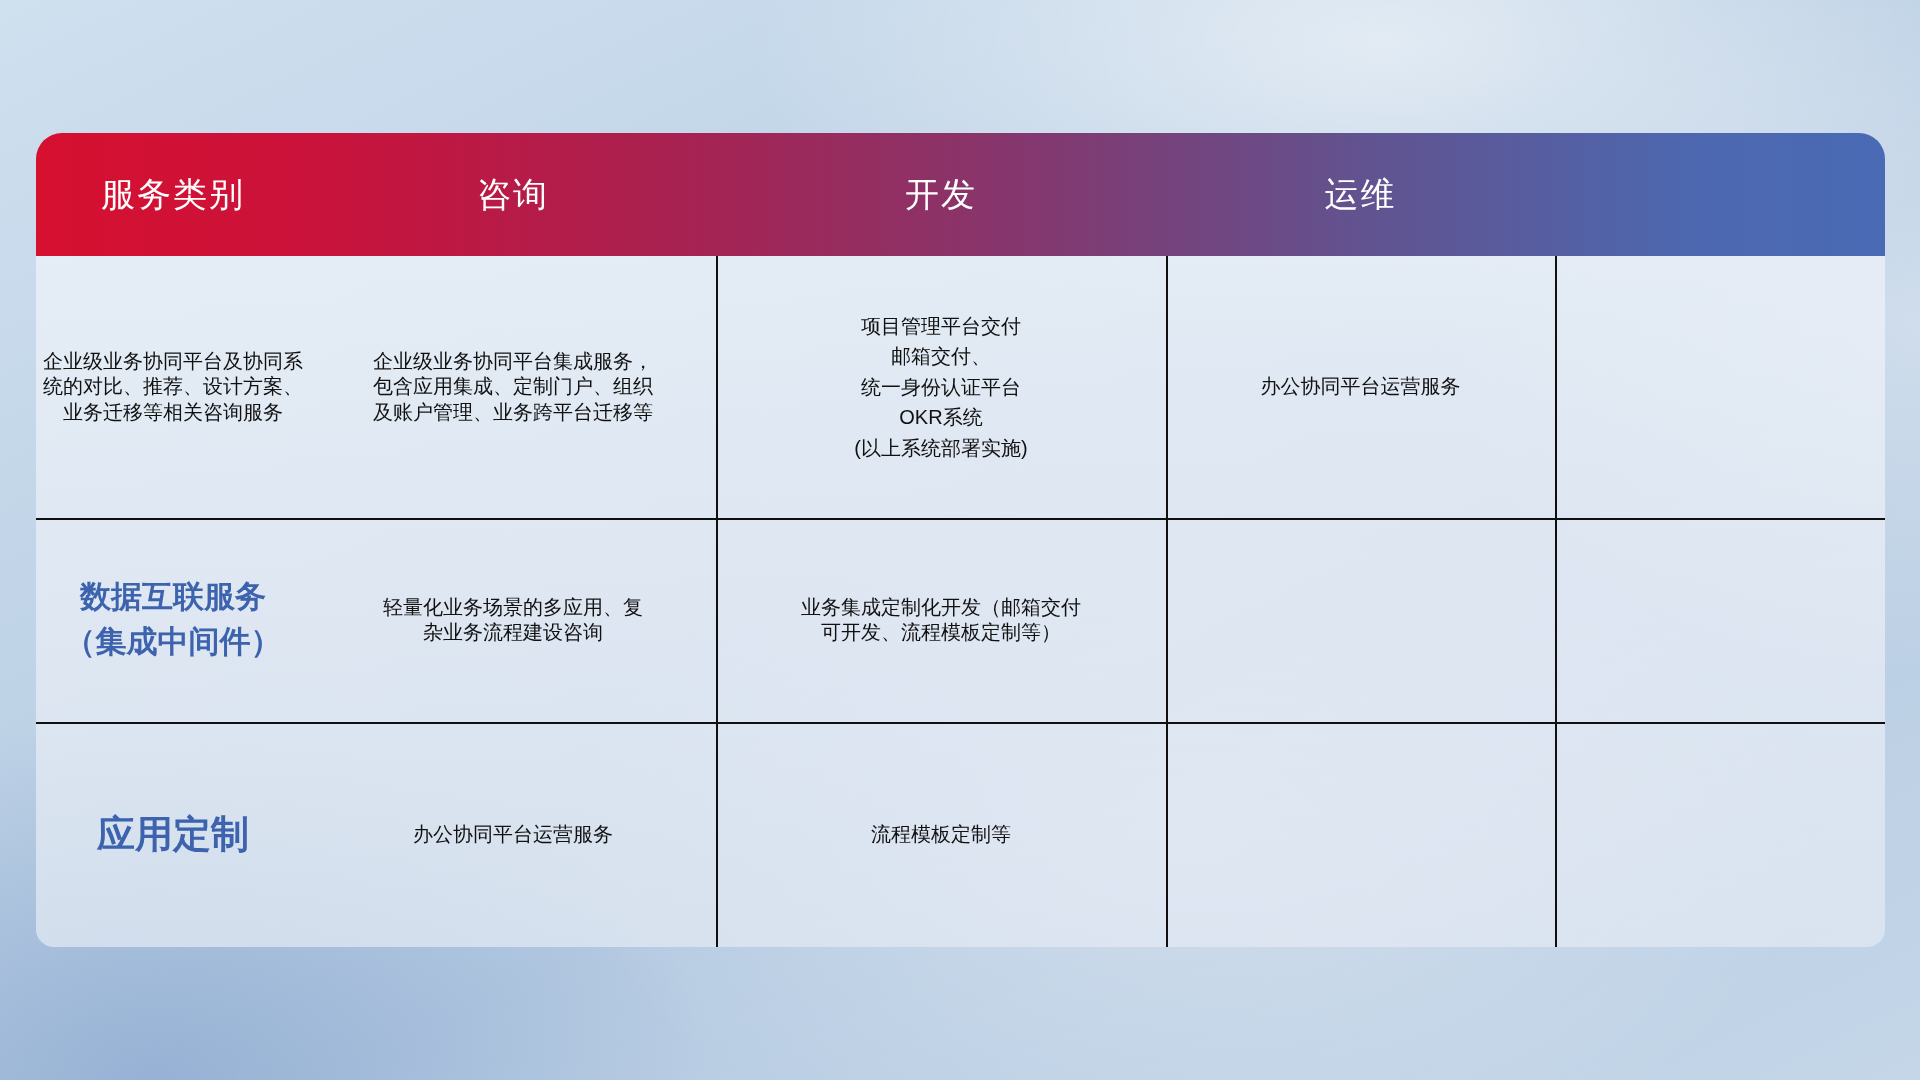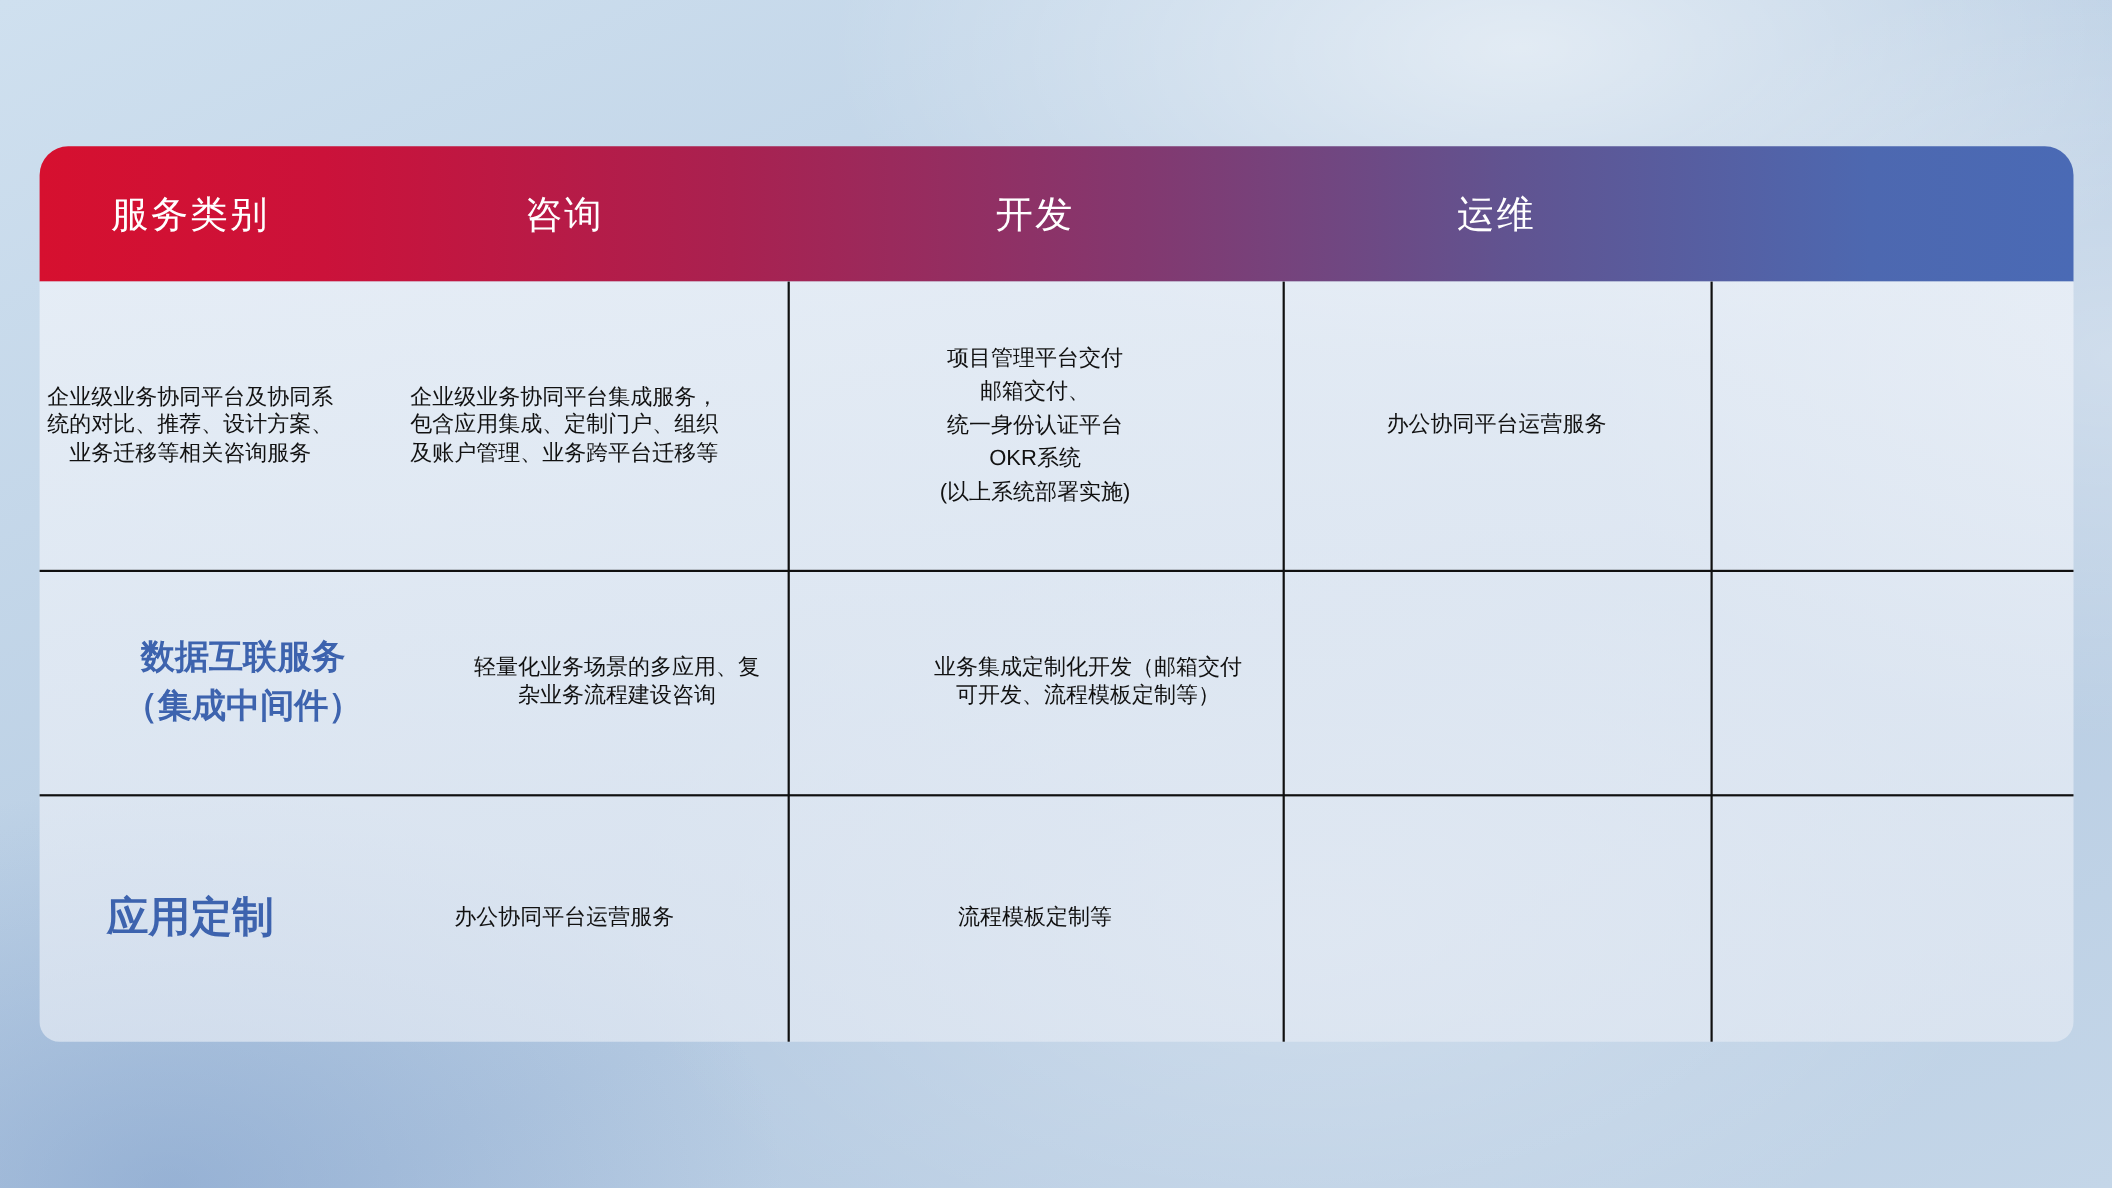--- a/index.html
+++ b/index.html
@@ -49,21 +49,21 @@
 
   
   .tbody {
     position: absolute; left: 0; top: 123px;
     width: 100%; height: 691px;
     background: linear-gradient(180deg, rgba(236,241,248,0.80), rgba(226,233,243,0.74));
     border-radius: 0 0 18px 18px;
   }
   .row { display: grid; grid-template-columns: 274px 406px 450px 389px 330px; }
   .row.r1 { height: 262px; }
-  .row.r2 { height: 204px; margin-left: 48px; }
+  .row.r2 { height: 204px; }
   .row.r3 { height: 225px; }
 
   .cell {
     display: flex; align-items: center; justify-content: center;
     text-align: center; white-space: pre-line;
     color: #111111; font-size: 20px; line-height: 1.27;
     padding: 4px 6px;
   }
   .cell.cat {
     color: #3d63ae; font-weight: 700; font-size: 31px; line-height: 1.8;

